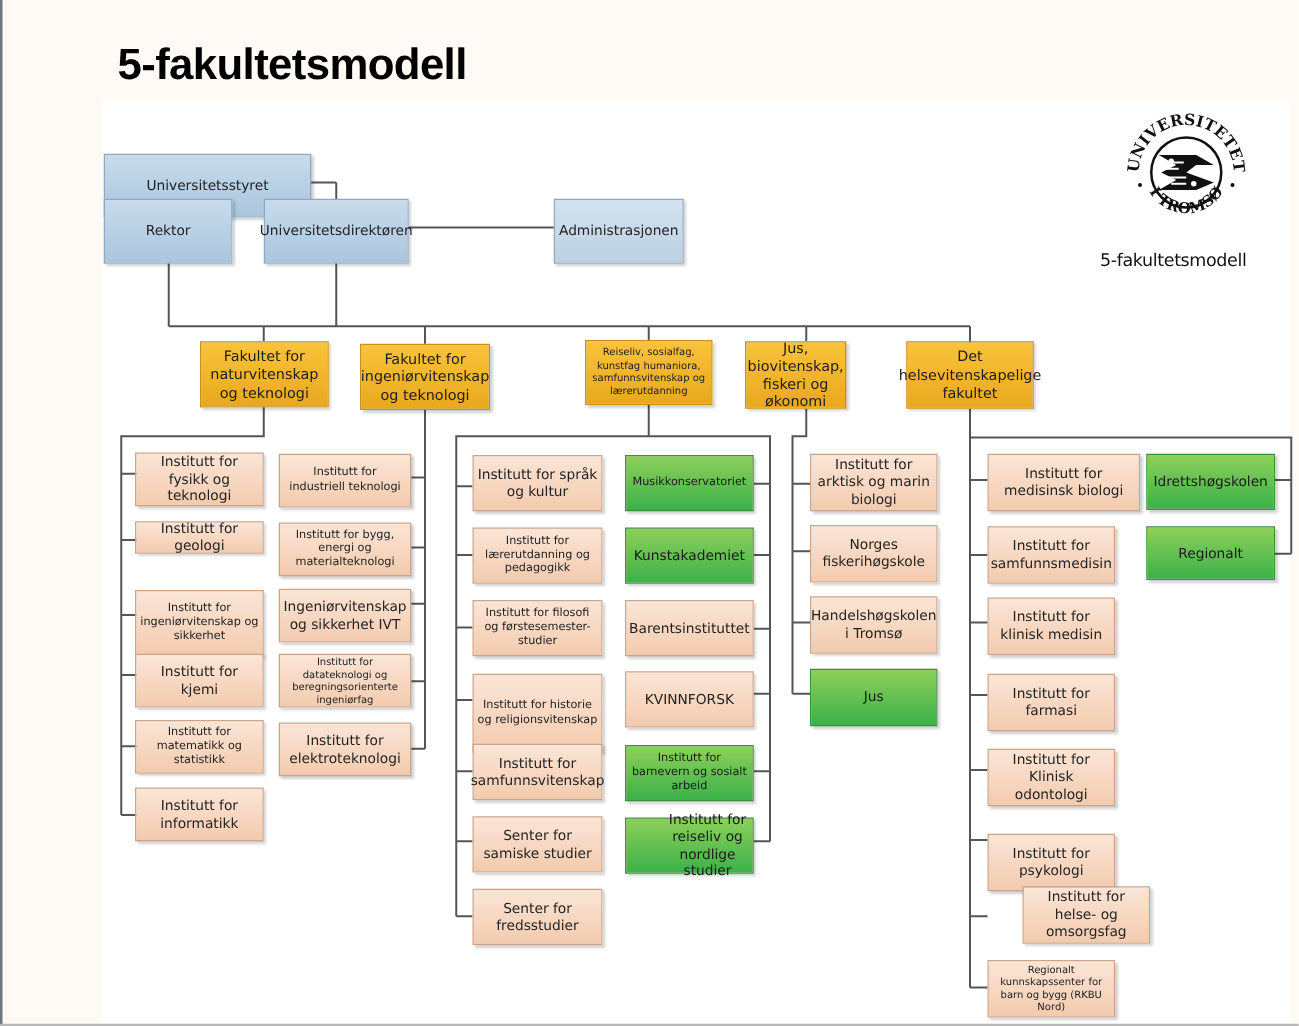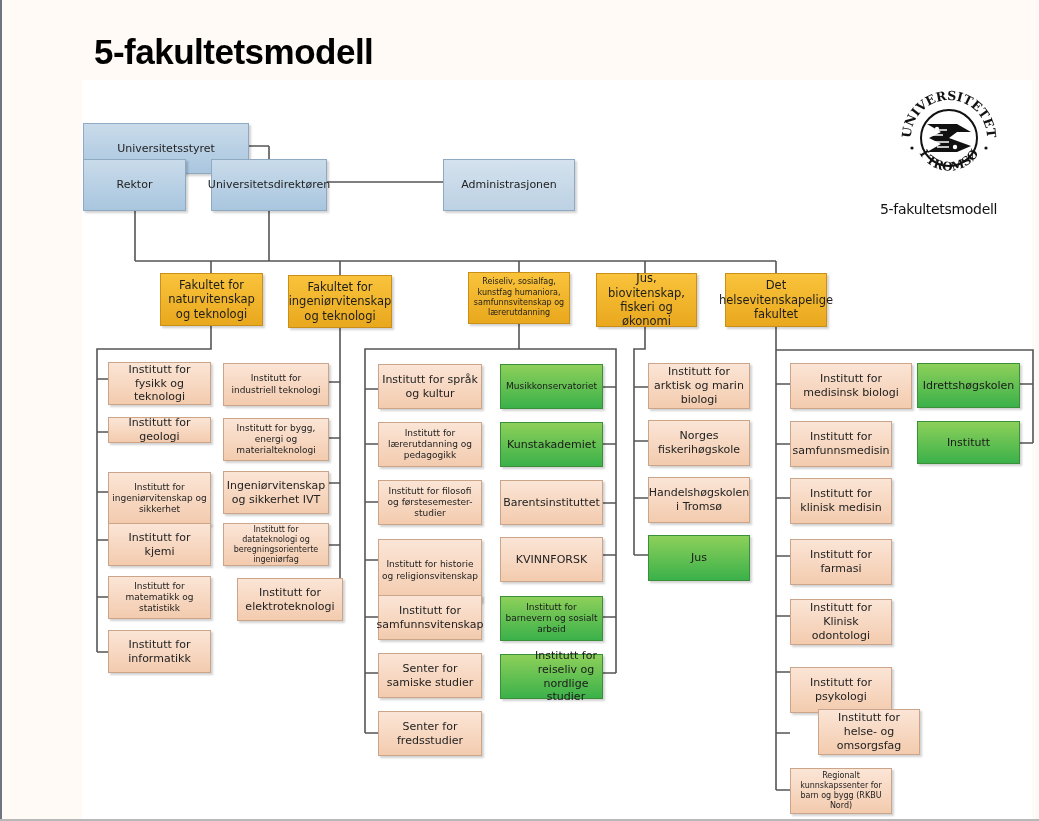--- a/index.html
+++ b/index.html
@@ -71,40 +71,40 @@
 
     <path d="M645 327 V349 H634 V555 M634 387 H648 M634 441 H648 M634 498 H648 M634 555 H648"></path>
 
     <path d="M776 327 V790 M776 384 H790 M776 444 H790 M776 498 H790 M776 556 H790 M776 616 H790 M776 672 H790 M776 733 H790 M776 790 H790 M776 350 H1033 V443 M1020 384 H1033 M1020 443 H1033"></path>
   </g>
 </svg>
 
 <div class="box blue" style="left:83px;top:83px;width:166px;height:51px;margin-top:40px;">Universitetsstyret</div>
 <div class="box blue" style="left:83px;top:159px;width:103px;height:52px;">Rektor</div>
 <div class="box blue" style="left:211px;top:159px;width:116px;height:52px;">Universitetsdirektøren</div>
-<div class="box blue light" style="left:443px;top:159px;width:132px;height:52px;">Administrasjonen</div>
+<div class="box blue light" style="left:443px;top:159px;width:104px;height:52px;">Administrasjonen</div>
 
 <div class="box gold" style="left:160px;top:273px;width:103px;height:53px;">Fakultet for naturvitenskap og teknologi</div>
 <div class="box gold" style="left:288px;top:275px;width:104px;height:53px;">Fakultet for ingeniørvitenskap og teknologi</div>
 <div class="box gold small" style="left:468px;top:272px;width:102px;height:52px;">Reiseliv, sosialfag, kunstfag humaniora, samfunnsvitenskap og lærerutdanning</div>
-<div class="box gold" style="left:596px;top:273px;width:101px;height:54px;">Jus, biovitenskap, fiskeri og økonomi</div>
+<div class="box gold" style="left:596px;top:273px;width:81px;height:54px;">Jus, biovitenskap, fiskeri og økonomi</div>
 <div class="box gold" style="left:725px;top:273px;width:102px;height:54px;">Det helsevitenskapelige fakultet</div>
 
 <div class="box peach" style="left:108px;top:362px;width:103px;height:43px;">Institutt for fysikk og teknologi</div>
 <div class="box peach" style="left:108px;top:417px;width:103px;height:26px;">Institutt for geologi</div>
 <div class="box peach s" style="left:108px;top:472px;width:103px;height:53px;">Institutt for ingeniørvitenskap og sikkerhet</div>
 <div class="box peach" style="left:108px;top:523px;width:103px;height:43px;">Institutt for kjemi</div>
 <div class="box peach s" style="left:108px;top:576px;width:103px;height:43px;">Institutt for matematikk og statistikk</div>
 <div class="box peach" style="left:108px;top:630px;width:103px;height:43px;">Institutt for informatikk</div>
 
 <div class="box peach s" style="left:223px;top:363px;width:106px;height:43px;">Institutt for industriell teknologi</div>
 <div class="box peach s" style="left:223px;top:418px;width:106px;height:43px;">Institutt for bygg, energi og materialteknologi</div>
 <div class="box peach" style="left:223px;top:471px;width:106px;height:43px;">Ingeniørvitenskap og sikkerhet IVT</div>
 <div class="box peach xs" style="left:223px;top:523px;width:106px;height:43px;">Institutt for datateknologi og beregningsorienterte ingeniørfag</div>
-<div class="box peach" style="left:223px;top:578px;width:106px;height:43px;margin-left:14px;">Institutt for elektroteknologi</div>
+<div class="box peach" style="left:223px;top:578px;width:106px;height:43px;">Institutt for elektroteknologi</div>
 
 <div class="box peach" style="left:378px;top:364px;width:104px;height:45px;">Institutt for språk og kultur</div>
 <div class="box peach s" style="left:378px;top:422px;width:104px;height:45px;">Institutt for lærerutdanning og pedagogikk</div>
 <div class="box peach s" style="left:378px;top:480px;width:104px;height:45px;">Institutt for filosofi og førstesemester-studier</div>
 <div class="box peach s" style="left:378px;top:539px;width:104px;height:63px;">Institutt for historie og religionsvitenskap</div>
 <div class="box peach" style="left:378px;top:595px;width:104px;height:45px;">Institutt for samfunnsvitenskap</div>
 <div class="box peach" style="left:378px;top:653px;width:104px;height:45px;">Senter for samiske studier</div>
 <div class="box peach" style="left:378px;top:711px;width:104px;height:45px;">Senter for fredsstudier</div>
 
 <div class="box green s" style="left:500px;top:364px;width:103px;height:45px;">Musikkonservatoriet</div>
@@ -122,13 +122,13 @@
 <div class="box peach" style="left:790px;top:363px;width:122px;height:46px;">Institutt for medisinsk biologi</div>
 <div class="box peach" style="left:790px;top:421px;width:102px;height:46px;">Institutt for samfunnsmedisin</div>
 <div class="box peach" style="left:790px;top:478px;width:102px;height:46px;">Institutt for klinisk medisin</div>
 <div class="box peach" style="left:790px;top:539px;width:102px;height:46px;">Institutt for farmasi</div>
 <div class="box peach" style="left:790px;top:599px;width:102px;height:46px;">Institutt for  Klinisk odontologi</div>
 <div class="box peach" style="left:790px;top:655px;width:102px;height:46px;margin-top:12px;">Institutt for psykologi</div>
 <div class="box peach" style="left:790px;top:709px;width:102px;height:46px;margin-left:28px;">Institutt for helse- og omsorgsfag</div>
 <div class="box peach xs" style="left:790px;top:768px;width:102px;height:46px;">Regionalt kunnskapssenter for barn og bygg (RKBU Nord)</div>
 
 <div class="box green" style="left:917px;top:363px;width:103px;height:45px;">Idrettshøgskolen</div>
-<div class="box green" style="left:917px;top:421px;width:103px;height:43px;">Institutt</div>
+<div class="box green" style="left:917px;top:421px;width:103px;height:43px;">Regionalt</div>
 
 </body></html>

